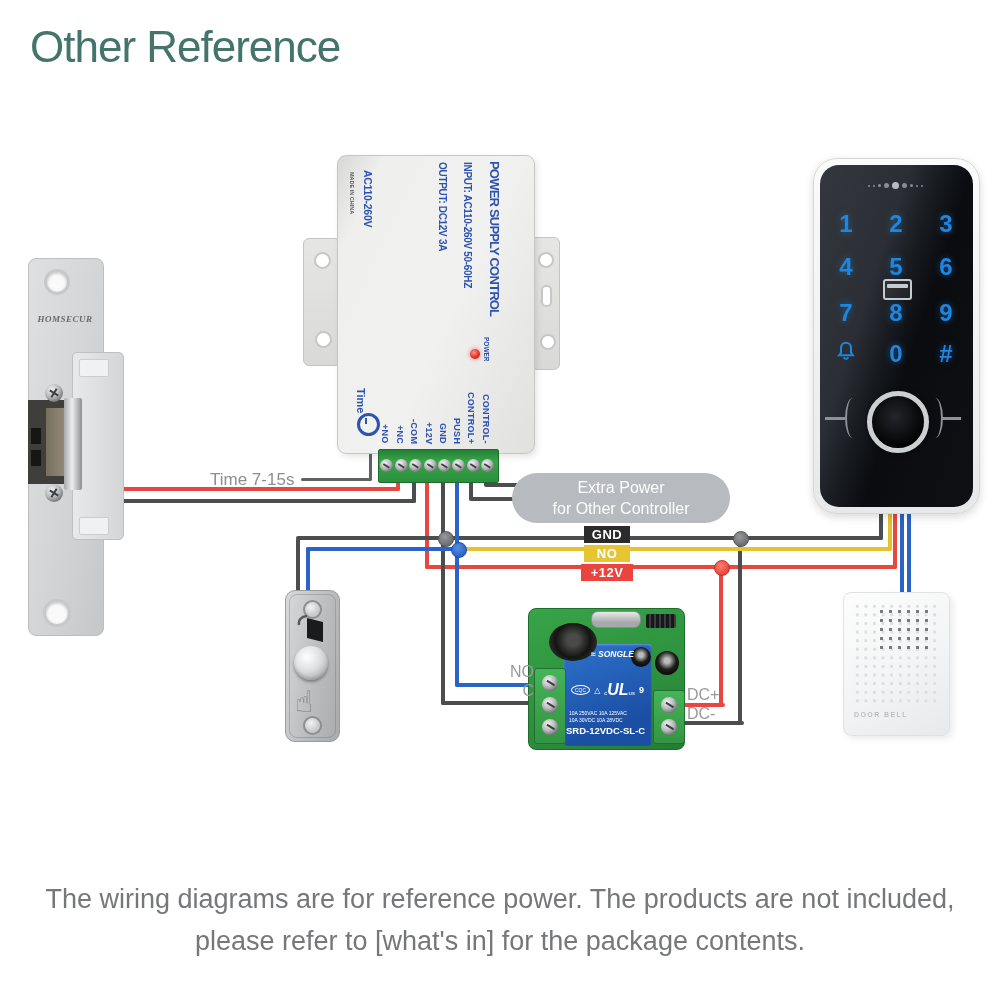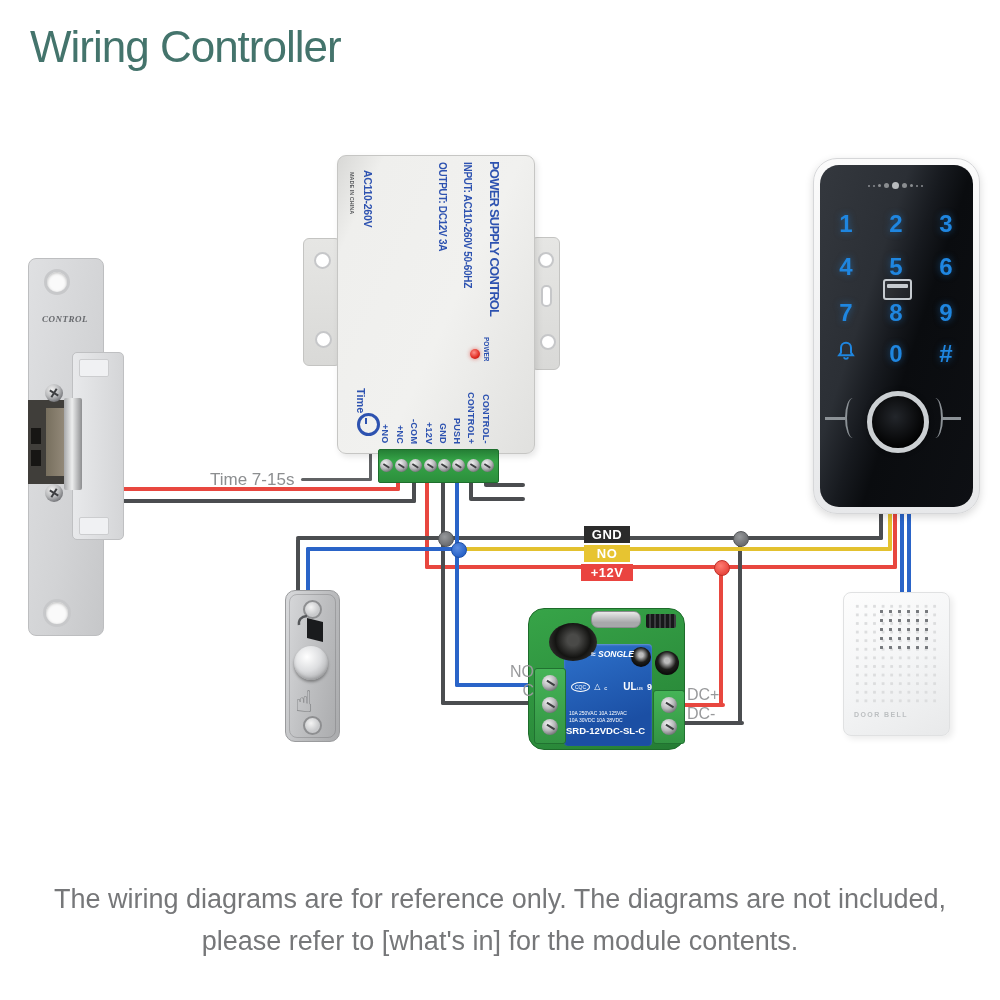--- a/index.html
+++ b/index.html
@@ -68,21 +68,21 @@
   .exit-plate{left:285px;top:590px;width:53px;height:150px;border-radius:10px;z-index:4;
      background:linear-gradient(100deg,#d8d9db,#bcbdbf 55%,#a9aaac);border:1px solid #9a9b9d;}
   .exit-plate::after{content:"";position:absolute;inset:3px;border-radius:8px;border:1px solid rgba(110,110,112,.35);}
   .exit-hole{position:absolute;width:15px;height:15px;border-radius:50%;z-index:5;
      background:radial-gradient(circle at 40% 35%,#f4f4f4,#c9cacc 60%);border:2px solid #8e8f91;}
   .exit-btn{left:294px;top:646px;width:34px;height:34px;border-radius:50%;z-index:5;
      background:radial-gradient(circle at 38% 32%,#ffffff,#dddee0 45%,#a7a8aa 85%);
      box-shadow:0 2px 3px rgba(0,0,0,.35),inset 0 -2px 3px rgba(0,0,0,.15);}
   .hand{left:295px;top:684px;font-family:"DejaVu Sans",sans-serif;font-size:30px;color:#808284;z-index:5;}
   
-  .pcb{left:528px;top:608px;width:155px;height:140px;border-radius:16px;z-index:4;
+  .pcb{left:528px;top:608px;width:155px;height:140px;border-radius:8px;z-index:4;
      background:linear-gradient(160deg,#37a448,#2b8c3b 70%,#247b33);border:1px solid #1e6b2b;}
   .relay-blue{position:absolute;left:35px;top:35px;width:88px;height:102px;border-radius:4px;z-index:5;
      background:linear-gradient(160deg,#2e72cc,#1b4fa4 75%);box-shadow:inset 0 1px 2px rgba(255,255,255,.3);}
   .rblock{position:absolute;background:linear-gradient(180deg,#45b457,#339443);border:1px solid #217231;border-radius:3px;z-index:6;}
   .crystal{position:absolute;left:62px;top:2px;width:48px;height:15px;border-radius:7px;z-index:5;
      background:linear-gradient(180deg,#e9e9e9,#a7a8aa 70%);border:1px solid #8a8b8d;}
   .header-pins{position:absolute;left:117px;top:5px;width:30px;height:14px;z-index:5;background:
      repeating-linear-gradient(90deg,#17181a 0 3px,#3c3d40 3px 5px);border-radius:2px;}
   .coil{position:absolute;left:20px;top:14px;width:48px;height:38px;border-radius:50%;z-index:6;
      background:radial-gradient(circle at 50% 45%,#4a4a48 18%,#141412 55%,#2a2a28 75%);}
@@ -120,21 +120,21 @@
   .bell-label{position:absolute;left:10px;top:118px;font-size:7px;color:#bcbfc1;letter-spacing:1.4px;font-weight:bold;}
   
   .caption{left:0;top:792px;width:100%;text-align:center;font-size:25px;font-style:italic;color:#8d8f91;}
   .disclaimer{left:0;top:878px;width:100%;text-align:center;font-size:27px;color:#767779;line-height:42px;}
 </style>
 </head>
 <body>
 
 <div class="canvas">
 
-  <div class="abs title">Wiring Controller</div>
+  <div class="abs title">Other Reference</div>
 
   <div class="w red" style="left:108px;top:487px;width:292px;height:4px;"></div>
   <div class="w red" style="left:396px;top:466px;width:4px;height:25px;"></div>
   <div class="w blk" style="left:108px;top:499px;width:308px;height:4px;"></div>
   <div class="w blk" style="left:412px;top:466px;width:4px;height:37px;"></div>
 
   <div class="w gry" style="left:301px;top:478px;width:70px;height:3px;"></div>
   <div class="w gry" style="left:369px;top:452px;width:3px;height:29px;"></div>
 
   <div class="w red" style="left:425px;top:466px;width:4px;height:103px;"></div>
@@ -169,21 +169,21 @@
 
   <div class="dot g" style="left:438px;top:531px;"></div>
   <div class="dot g" style="left:733px;top:531px;"></div>
   <div class="dot b" style="left:451px;top:542px;"></div>
   <div class="dot r" style="left:714px;top:560px;"></div>
 
   <div class="abs lock-plate">
     <div class="lock-hole" style="left:15px;top:10px;width:20px;height:20px;"></div>
     <div class="lock-hole" style="left:14px;top:340px;width:22px;height:22px;"></div>
   </div>
-  <div class="abs lock-brand">CONTROL</div>
+  <div class="abs lock-brand">HOMSECUR</div>
   <div class="abs strike-body">
     <div class="strike-notch" style="left:6px;top:6px;width:28px;height:16px;"></div>
     <div class="strike-notch" style="left:6px;top:164px;width:28px;height:16px;"></div>
   </div>
   <div class="abs strike-recess"></div>
   <div class="abs strike-bronze"></div>
   <div class="abs strike-black" style="left:31px;top:428px;width:10px;height:16px;"></div>
   <div class="abs strike-black" style="left:31px;top:450px;width:10px;height:16px;"></div>
   <div class="abs strike-latch"></div>
   <div class="scr cross" style="left:45px;top:384px;width:18px;height:18px;z-index:7;"></div>
@@ -221,20 +221,24 @@
     <div class="scr" style="left:16px;top:9px;width:13px;height:13px;"></div>
     <div class="scr" style="left:30px;top:9px;width:13px;height:13px;"></div>
     <div class="scr" style="left:45px;top:9px;width:13px;height:13px;"></div>
     <div class="scr" style="left:59px;top:9px;width:13px;height:13px;"></div>
     <div class="scr" style="left:73px;top:9px;width:13px;height:13px;"></div>
     <div class="scr" style="left:88px;top:9px;width:13px;height:13px;"></div>
     <div class="scr" style="left:102px;top:9px;width:13px;height:13px;"></div>
   </div>
 
   <div class="gtext" style="left:210px;top:470px;">Time 7-15s</div>
+  <div class="abs pill">
+    <span>Extra Power</span>
+    <span>for Other Controller</span>
+  </div>
   <div class="tag" style="left:584px;top:526px;width:46px;background:#2b2b2b;">GND</div>
   <div class="tag" style="left:584px;top:545px;width:46px;background:#e7c431;">NO</div>
   <div class="tag" style="left:581px;top:564px;width:52px;background:#ea4440;">+12V</div>
   <div class="gtext" style="left:494px;top:663px;width:40px;text-align:right;font-size:16px;color:#98999b;">NO</div>
   <div class="gtext" style="left:494px;top:682px;width:40px;text-align:right;font-size:16px;color:#98999b;">C</div>
   <div class="gtext" style="left:687px;top:686px;font-size:16px;color:#98999b;">DC+</div>
   <div class="gtext" style="left:687px;top:705px;font-size:16px;color:#98999b;">DC-</div>
 
   <div class="abs exit-plate"></div>
   <div class="exit-hole" style="left:303px;top:600px;"></div>
@@ -253,21 +257,21 @@
     <div class="cap" style="left:102px;top:38px;width:20px;height:20px;"></div>
     <div class="cap" style="left:126px;top:42px;width:24px;height:24px;"></div>
     <div class="relay-blue"></div>
     <div class="relay-txt" style="left:62px;top:40px;font-size:8.5px;font-style:italic;font-weight:bold;">
       <span>≈</span> <span>SONGLE</span>
     </div>
     <div class="relay-txt" style="left:42px;top:72px;display:flex;align-items:center;gap:4px;">
       <span style="font-size:5px;border:1px solid #fff;border-radius:50%;padding:1px 3px;">CQC</span>
       <span style="font-size:8px;">△</span>
       <span style="font-size:6px;">
-        <span>c</span><b style="font-size:10px;margin-left:16px;">UL</b><span>us</span>
+        <span>c</span><b style="font-size:16px;font-style:italic;">UL</b><span>us</span>
       </span>
       <span style="font-size:9px;font-weight:bold;">9</span>
     </div>
     <div class="relay-txt" style="left:40px;top:101px;font-size:5px;">10A 250VAC  10A 125VAC</div>
     <div class="relay-txt" style="left:40px;top:108px;font-size:5px;">10A 30VDC    10A 28VDC</div>
     <div class="relay-txt" style="left:37px;top:116px;font-size:9.5px;font-weight:bold;">SRD-12VDC-SL-C</div>
   </div>
   <div class="rblock" style="left:534px;top:668px;width:30px;height:74px;">
     <div class="scr" style="left:7px;top:6px;width:16px;height:16px;"></div>
     <div class="scr" style="left:7px;top:28px;width:16px;height:16px;"></div>
@@ -324,17 +328,17 @@
   <div class="farc r" style="left:927px;top:398px;"></div>
   <div class="ftick" style="left:941px;top:417px;width:20px;"></div>
 
   <div class="abs bell-box">
     <div class="bell-holes"></div>
     <div class="bell-dark"></div>
     <div class="bell-label">DOOR BELL</div>
   </div>
 
   <div class="abs disclaimer">
-    <div>The wiring diagrams are for reference only. The diagrams are not included,</div>
-    <div>please refer to [what's in] for the module contents.</div>
+    <div>The wiring diagrams are for reference power. The products are not included,</div>
+    <div>please refer to [what's in] for the package contents.</div>
   </div>
 
 </div>
 
 </body></html>

